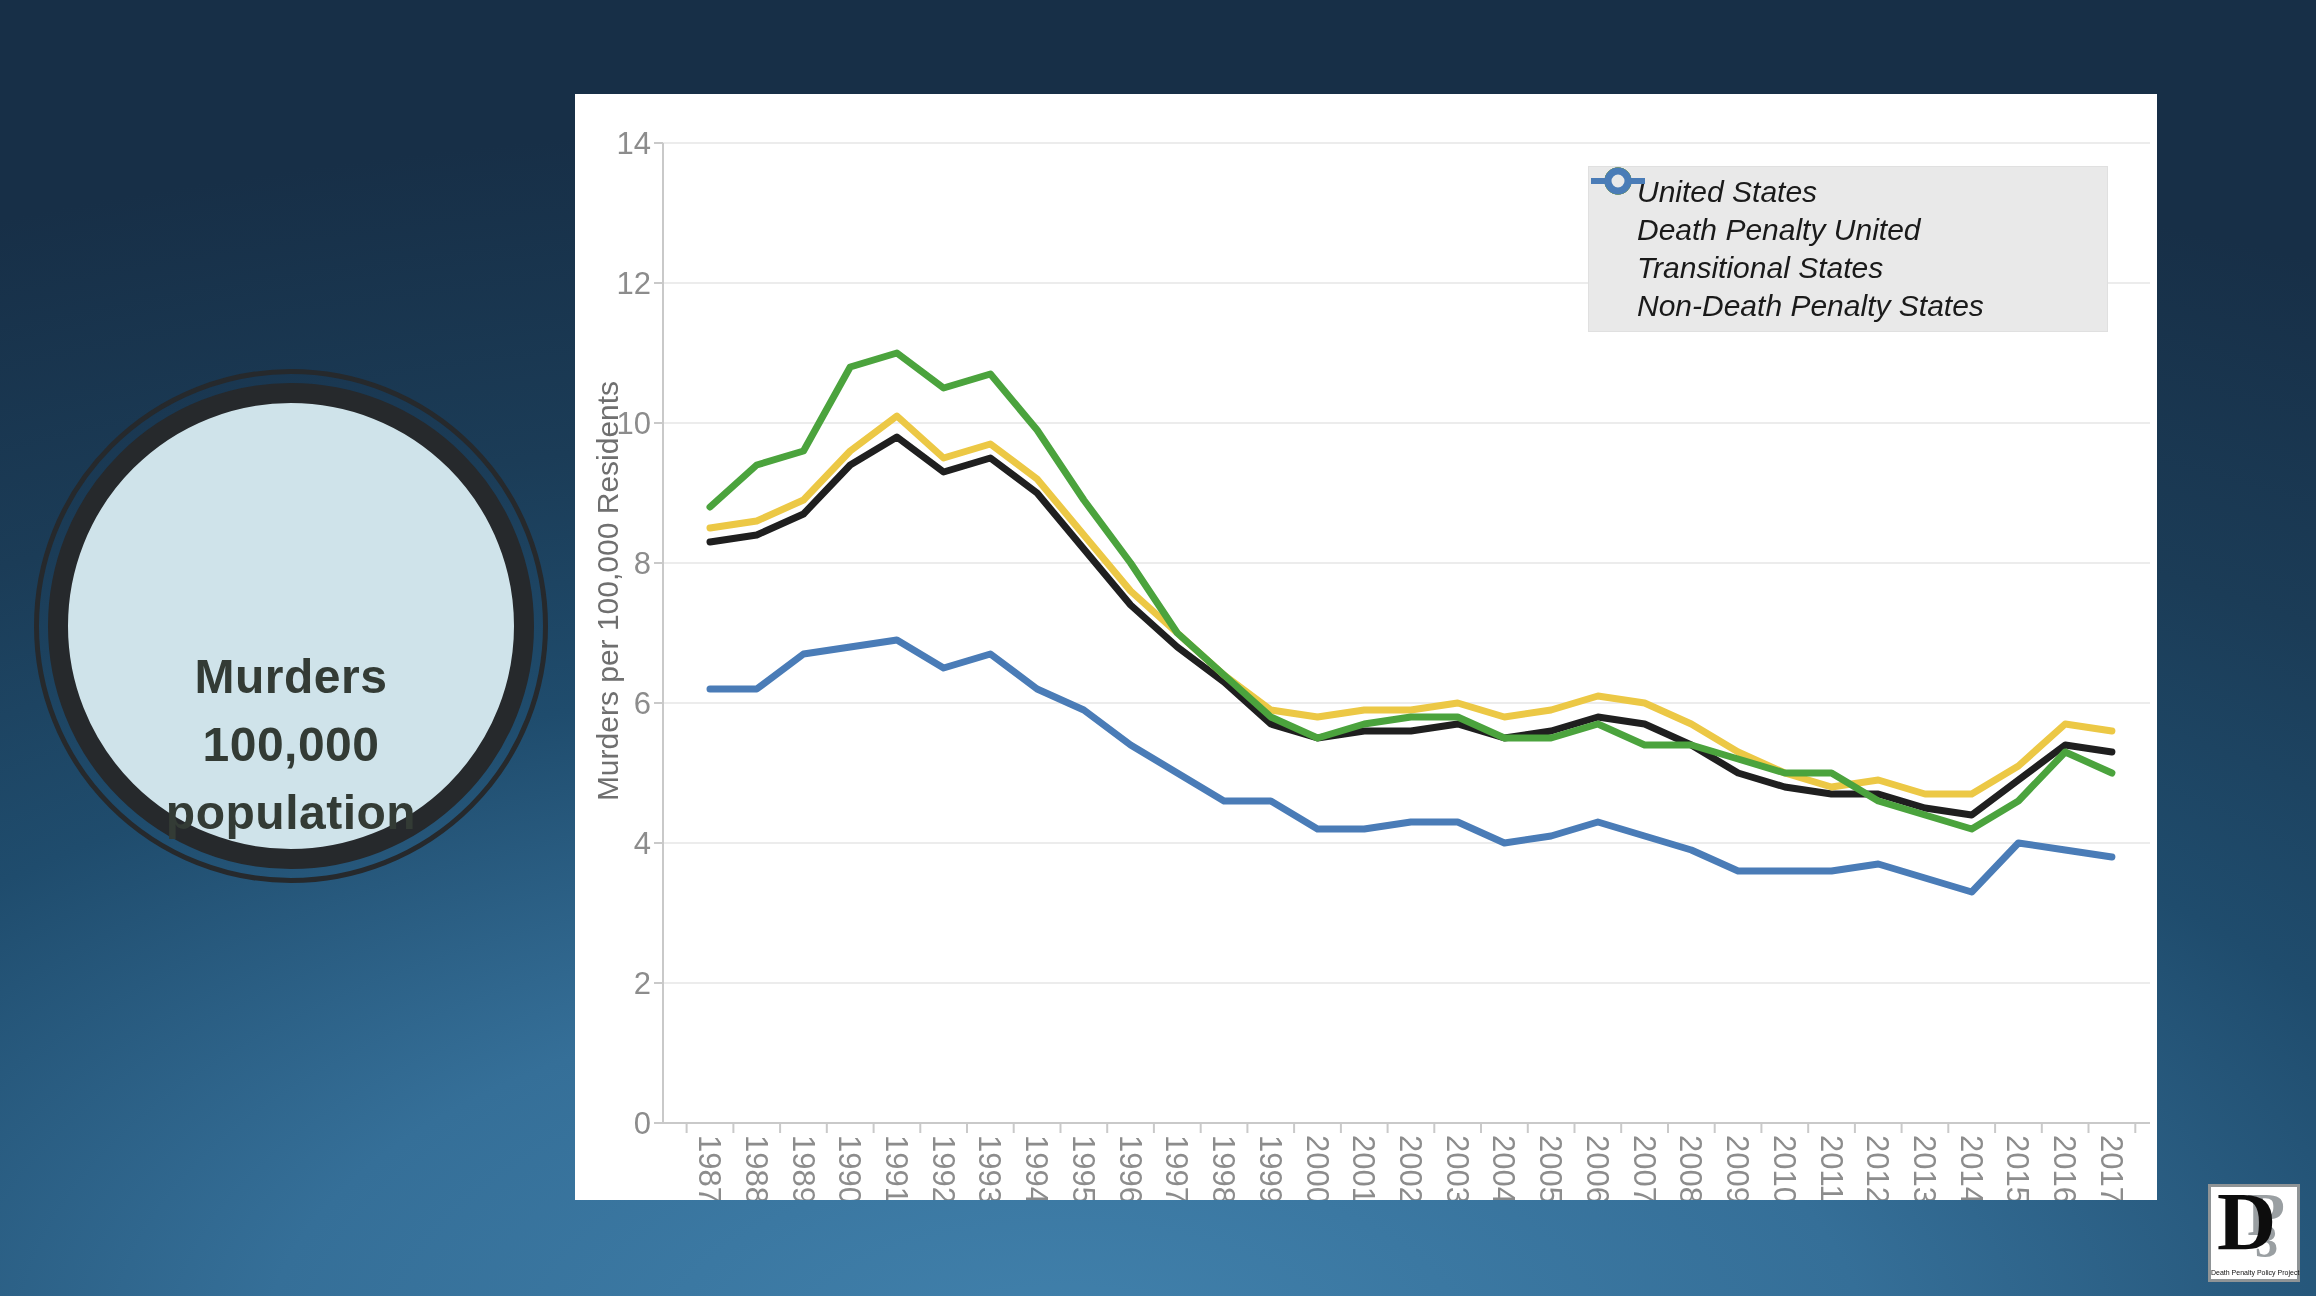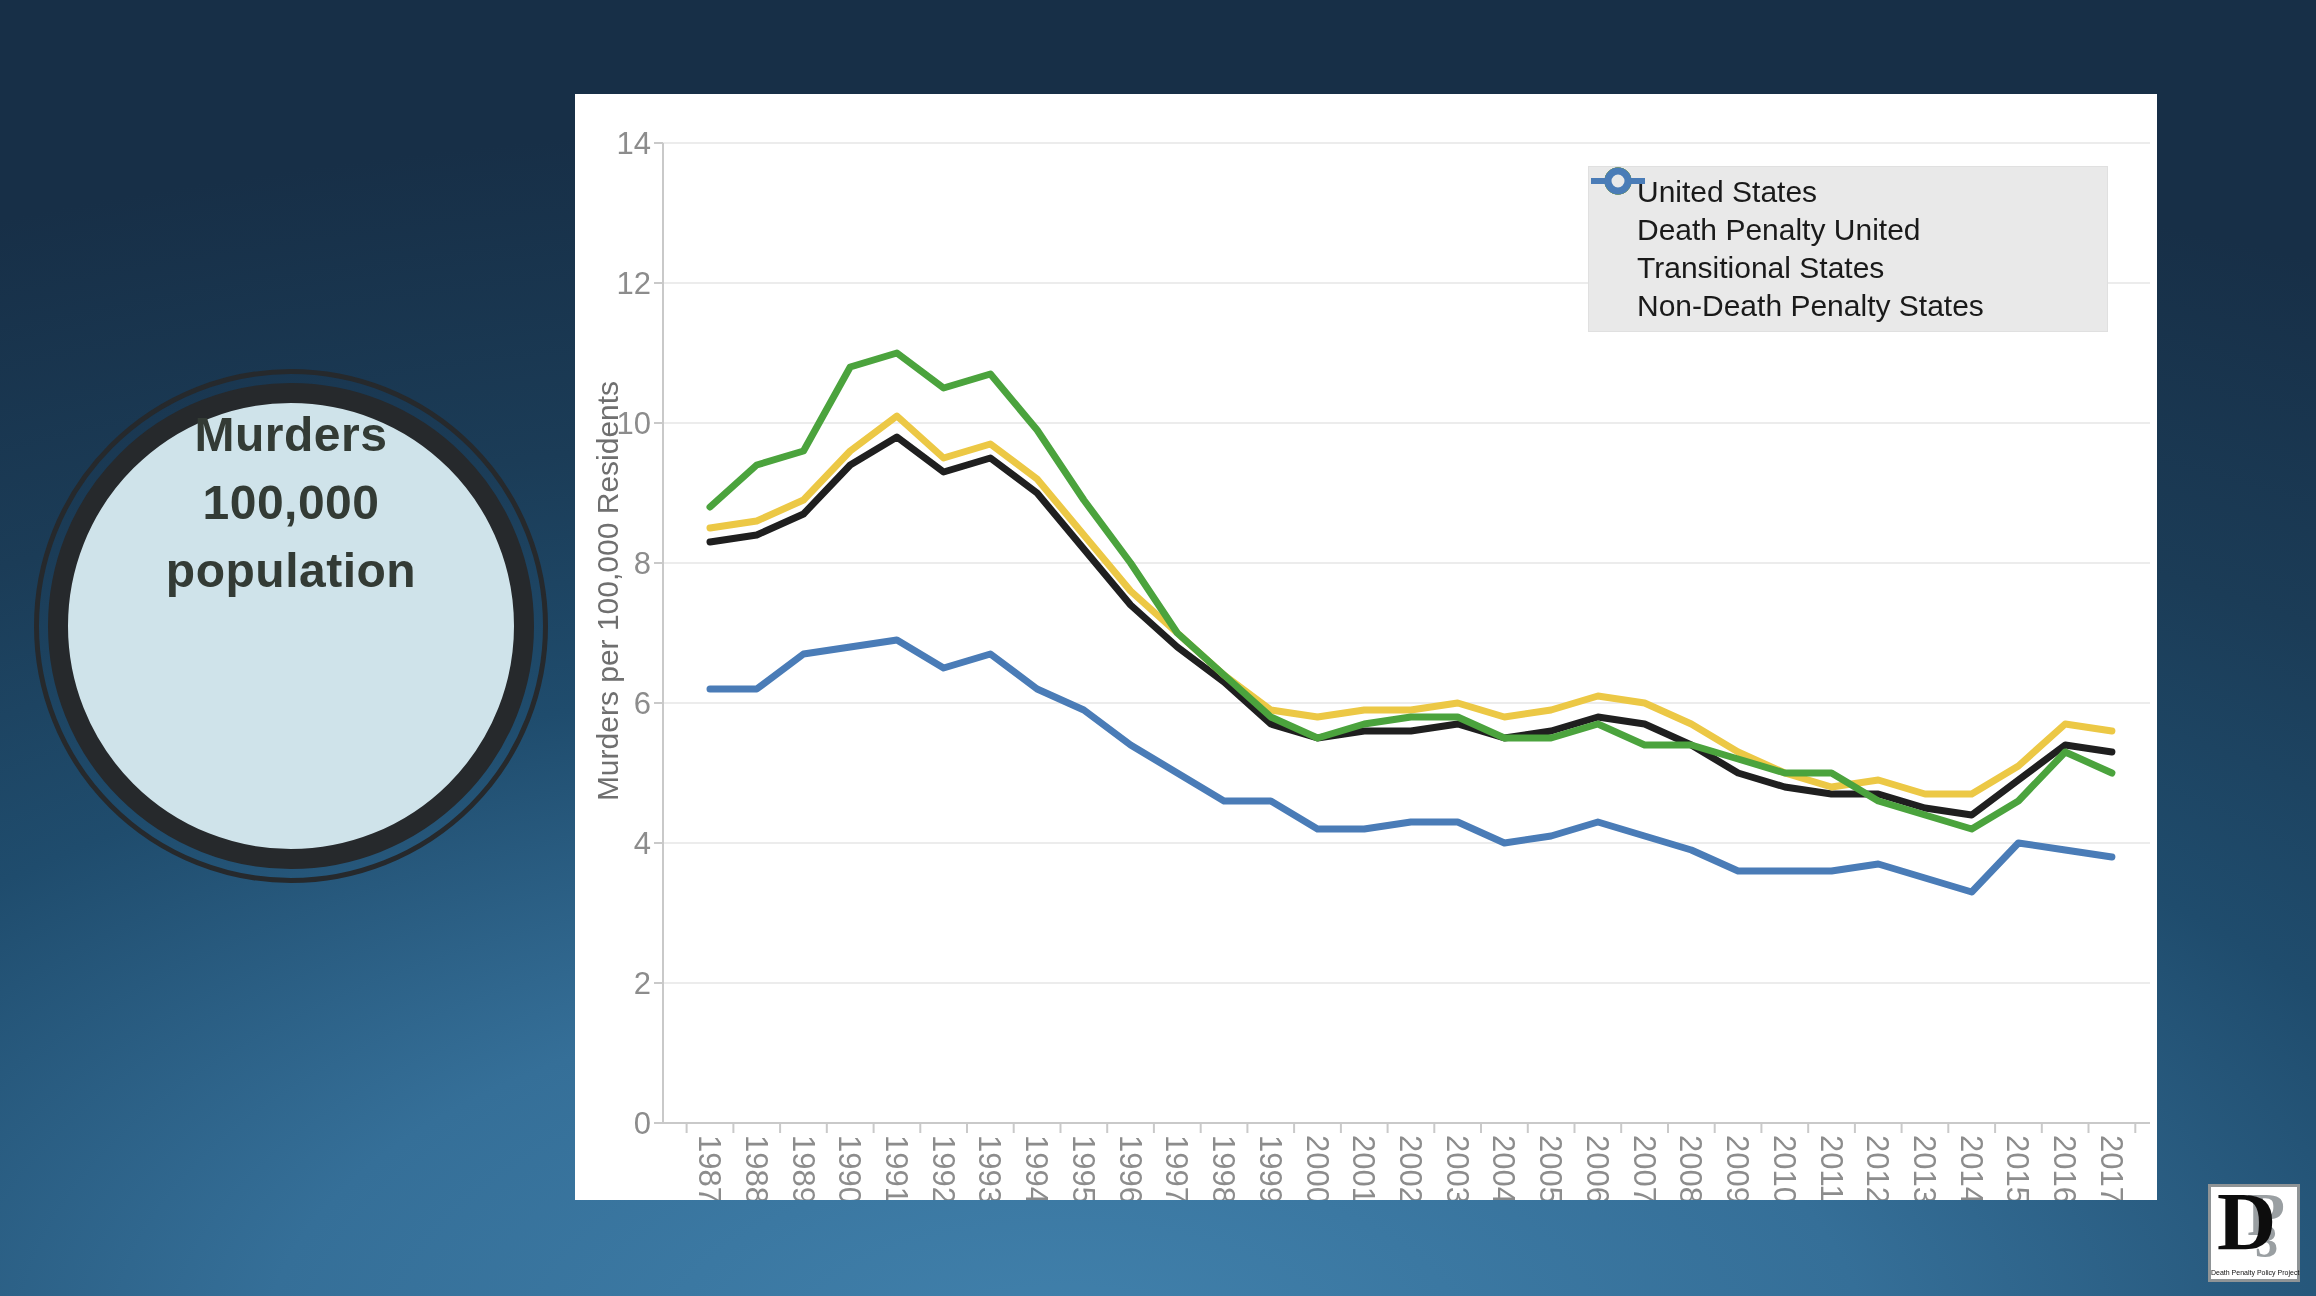--- a/index.html
+++ b/index.html
@@ -12,41 +12,41 @@
   .stage{background:radial-gradient(115% 95% at 46% 104%, #4181ac 0%, #356f98 30%, #1f4c6d 55%, #1b3c57 75%, #172f47 100%);}
 
   
   .badge-outer{
     position:absolute;left:34px;top:369px;width:514px;height:514px;
     border:5px solid #26292c;border-radius:50%;box-sizing:border-box;
   }
   .badge-inner{
     position:absolute;left:48px;top:383px;width:486px;height:486px;
     border:20px solid #26292c;border-radius:50%;box-sizing:border-box;
-    background:#cfe3ea;display:flex;align-items:flex-start;justify-content:center;text-align:center;
+    background:#cfe3ea;display:flex;align-items:flex-end;justify-content:center;text-align:center;
   }
   .badge-text{
     font-size:48px;font-weight:bold;line-height:68px;color:#333b35;
     transform:translateY(-2px);letter-spacing:0.5px;
   }
 
   
   .chart-panel{position:absolute;left:575px;top:94px;width:1582px;height:1106px;background:#ffffff;}
   .chart-panel svg{position:absolute;left:0;top:0;}
   .y-axis-title{
     position:absolute;left:33px;top:497px;transform:translate(-50%,-50%) rotate(-90deg);
     font-size:30px;color:#6f6f6f;white-space:nowrap;
   }
   .legend{
     position:absolute;left:1013px;top:72px;width:520px;height:166px;
     background:#e9e9e9;border:1px solid #e0e0e0;box-sizing:border-box;
     display:flex;flex-direction:column;justify-content:space-around;
     padding:6px 0 6px 28px;
   }
-  .legend-row{display:flex;align-items:flex-start;height:34px;}
+  .legend-row{display:flex;align-items:flex-start;height:34px;font-style:italic;}
   .legend-row span{font-size:30px;color:#1a1a1a;margin-left:20px;white-space:nowrap;}
 
   
   .logo{
     position:absolute;left:2208px;top:1184px;width:92px;height:98px;
     background:#ffffff;border:3px solid #8f9496;box-sizing:border-box;
   }
   .logo .lp{position:absolute;left:36px;top:-8px;font-family:"Liberation Serif",serif;font-weight:bold;font-size:62px;color:#9a9fa2;}
   .logo .l3{position:absolute;left:44px;top:28px;font-family:"Liberation Serif",serif;font-weight:bold;font-size:46px;color:#9a9fa2;}
   .logo .ld{position:absolute;left:6px;top:-12px;font-family:"Liberation Serif",serif;font-weight:bold;font-size:82px;color:#0d0d0d;}

